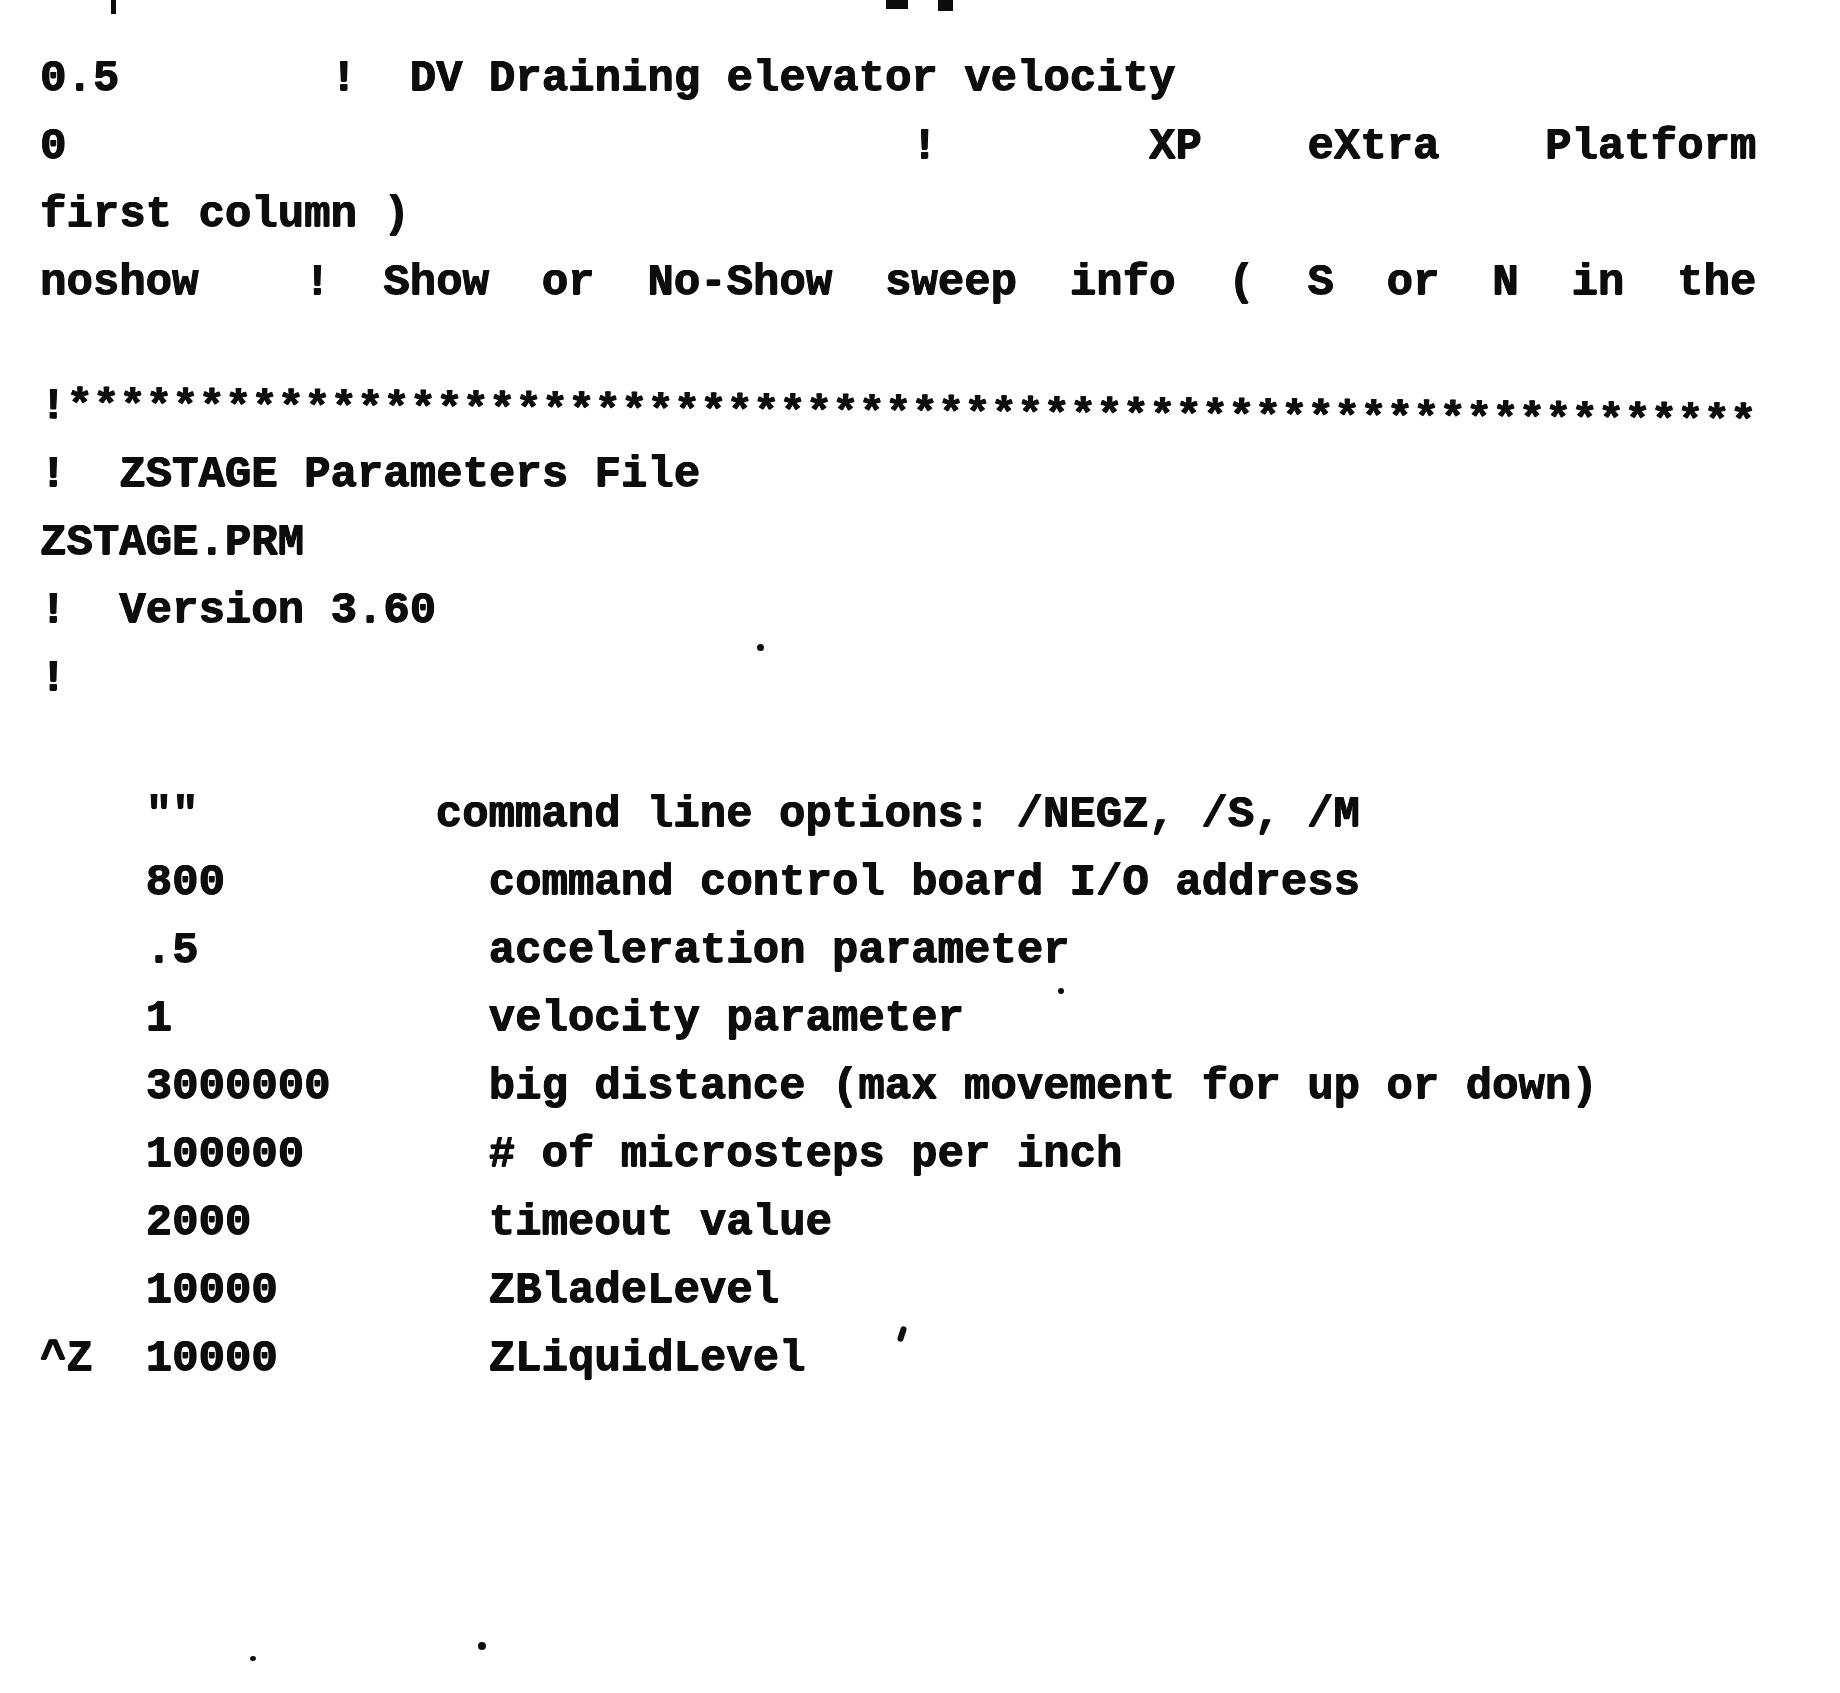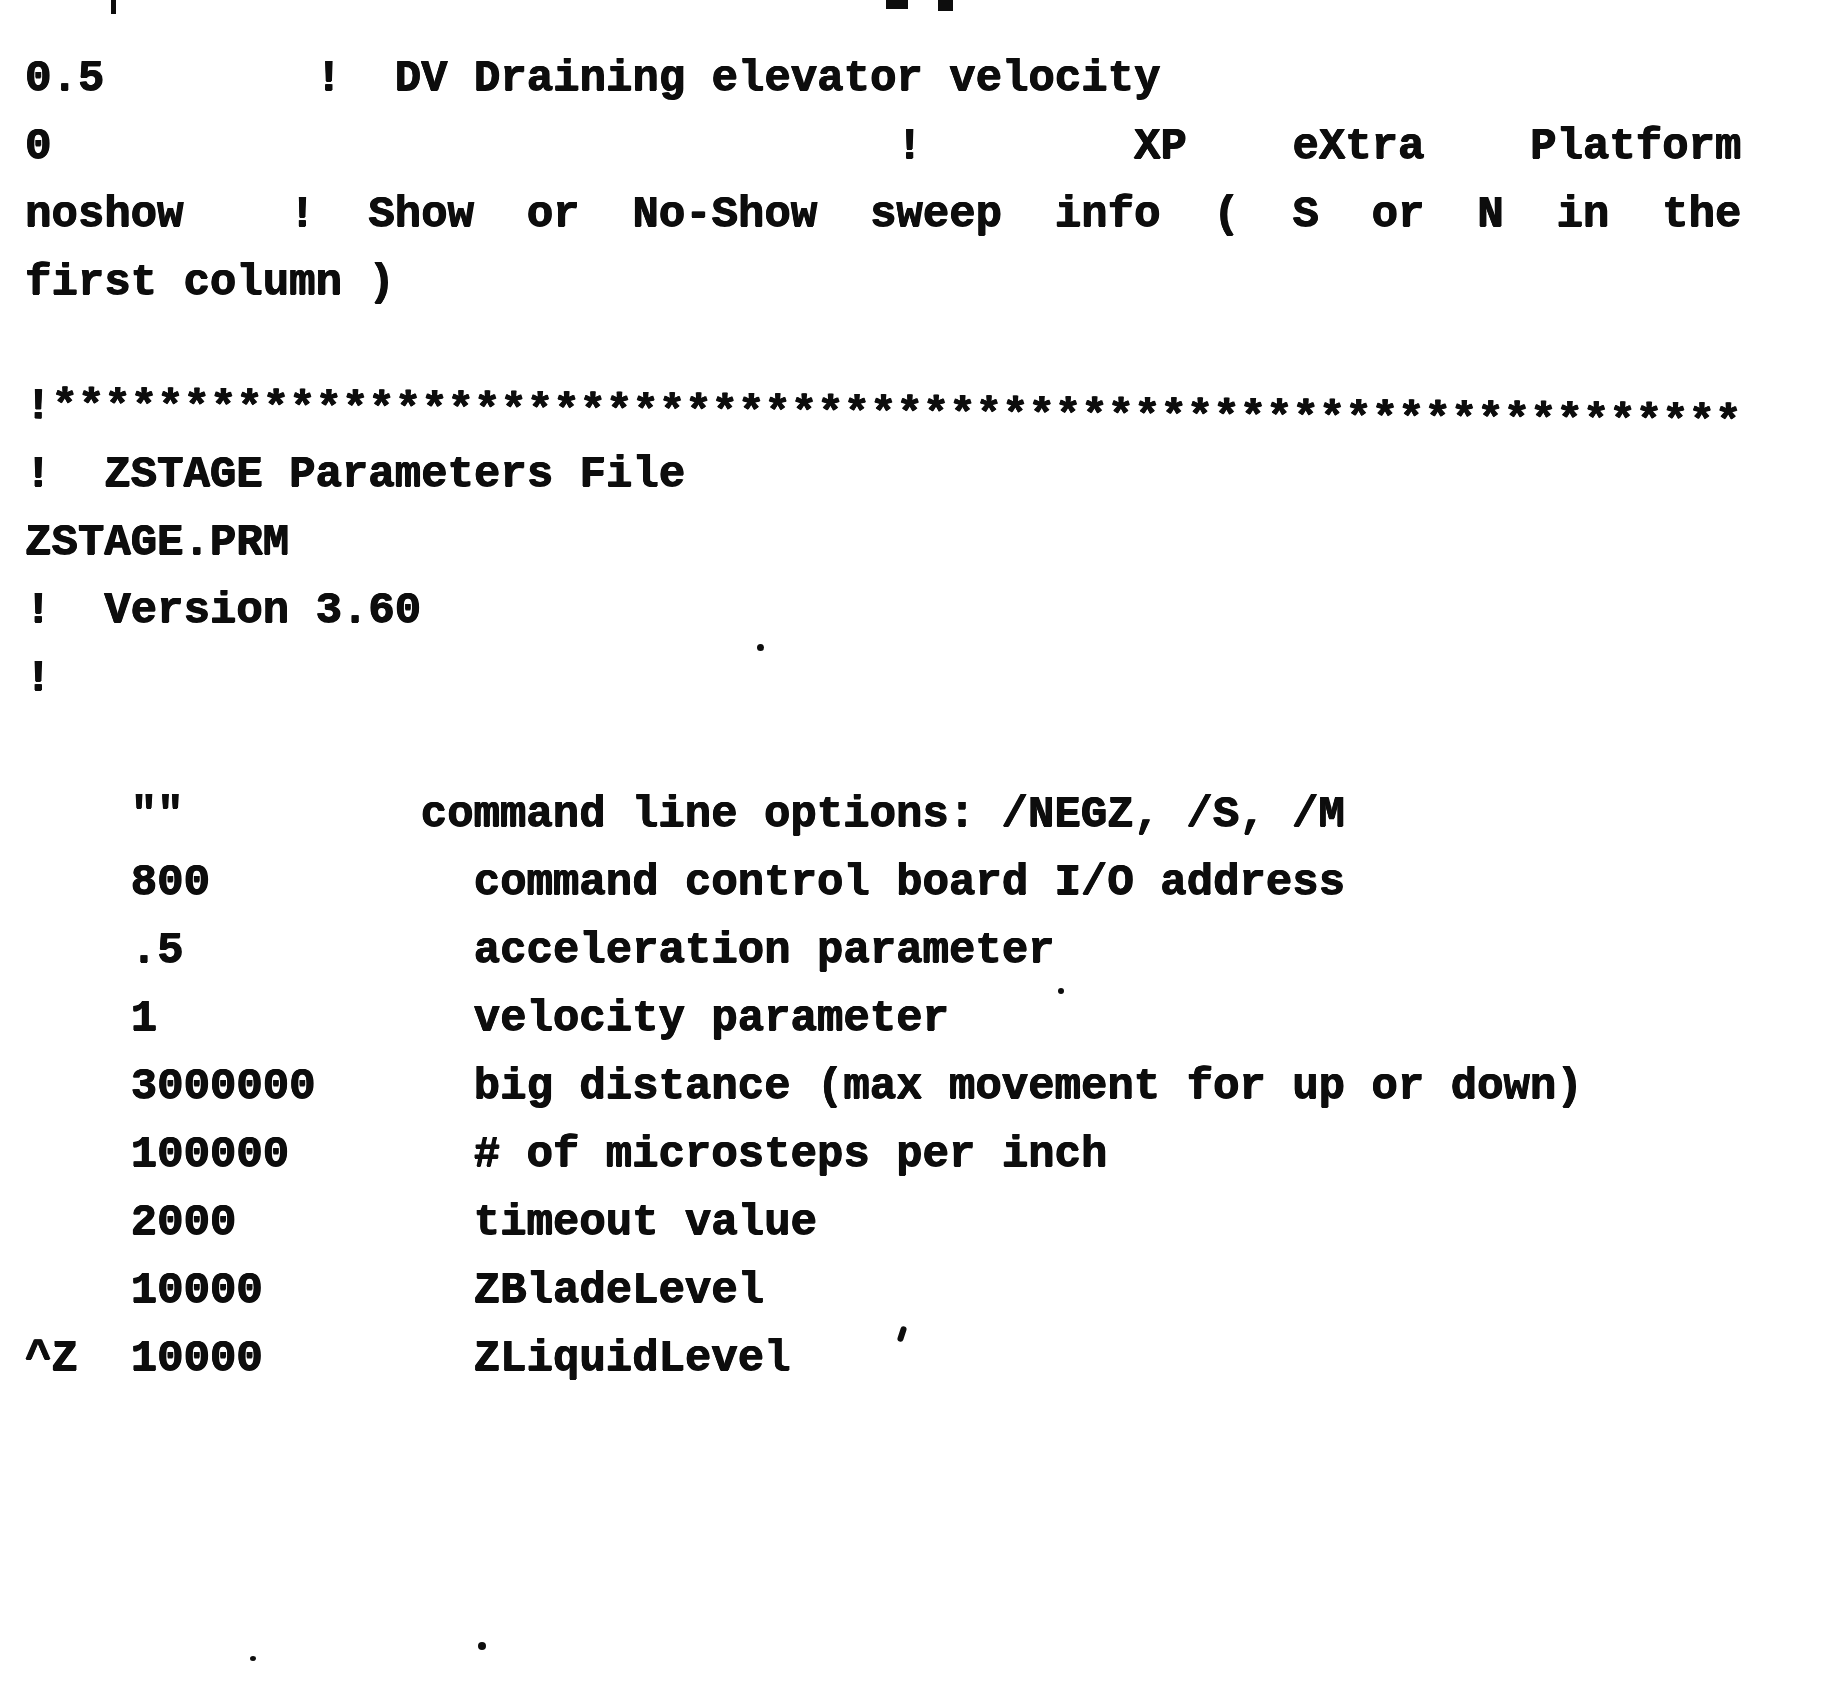--- a/index.html
+++ b/index.html
@@ -11,21 +11,21 @@
     height: 1693px;
     background: #ffffff;
     overflow: hidden;
     position: relative;
     font-family: "Liberation Mono", "DejaVu Sans Mono", monospace;
     font-weight: 700;
     color: #0d0d0d;
   }
   .doc {
     position: absolute;
-    left: 25px;
+    left: 40px;
     top: 44px;
     font-size: 44px;
     line-height: 68px;
     
     text-shadow: 0.7px 0 currentColor, -0.4px 0 currentColor, 0 0.5px currentColor;
   }
   .line {
     white-space: pre;
     height: 68px;
   }
@@ -63,22 +63,22 @@
 <div class="art round" style="left:757px; top:644px; width:7px; height:7px;"></div>
 <div class="art round" style="left:1058px; top:988px; width:6px; height:6px;"></div>
 <div class="art" style="left:899px; top:1326px; width:6px; height:16px; transform:rotate(18deg); border-radius:3px;"></div>
 <div class="art round" style="left:250px; top:1656px; width:6px; height:5px;"></div>
 <div class="art round" style="left:478px; top:1642px; width:8px; height:8px;"></div>
 
 <div class="doc">
 
   <div class="line">0.5        !  DV Draining elevator velocity</div>
   <div class="line">0                                !        XP    eXtra    Platform</div>
+  <div class="line">first column )</div>
   <div class="line">noshow    !  Show  or  No-Show  sweep  info  (  S  or  N  in  the</div>
-  <div class="line">first column )</div>
 
   <div class="line sep">!****************************************************************</div>
 
   <div class="line">!  ZSTAGE Parameters File</div>
   <div class="line">ZSTAGE.PRM</div>
   <div class="line">!  Version 3.60</div>
   <div class="line">!</div>
 
   <div class="line param cmd">
     <span class="val">""</span><span class="desc">command line options: /NEGZ, /S, /M</span>

